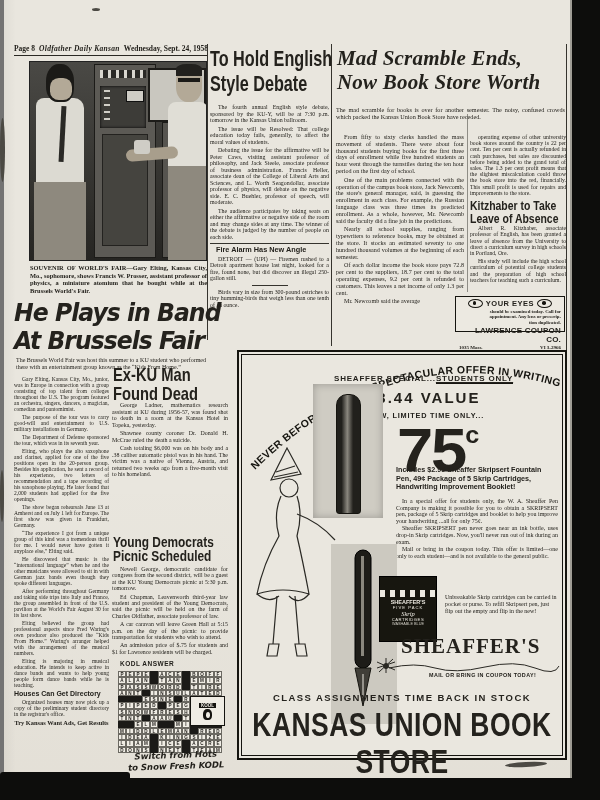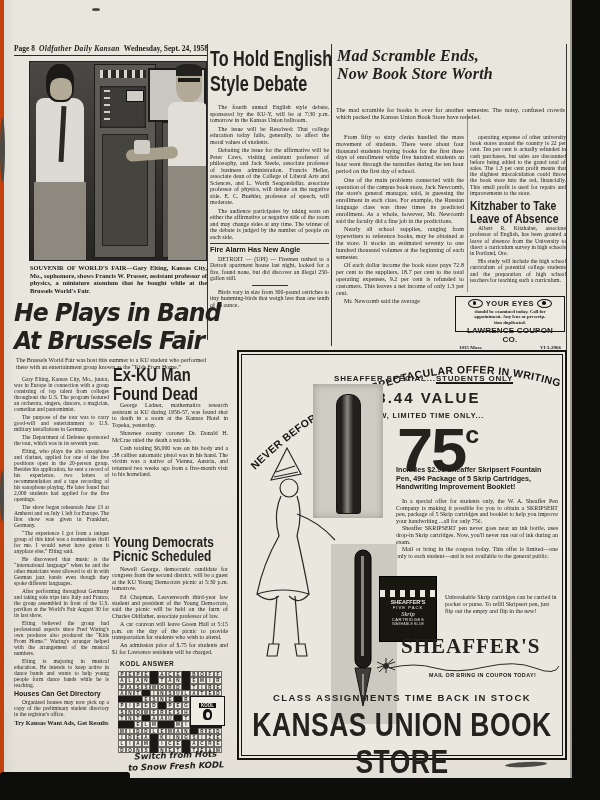--- a/index.html
+++ b/index.html
@@ -1,16 +1,16 @@
 <!DOCTYPE html>
 <html><head>
 <meta charset="utf-8">
 <style>
   html,body{margin:0;padding:0;background:#8a8880;}
-  .scan{position:relative;width:600px;height:800px;background:#c2410c;overflow:hidden;
+  .scan{position:relative;width:600px;height:800px;background:#737373;overflow:hidden;
         font-family:"Liberation Serif", serif;color:#24221d;}
   .paper{position:absolute;left:4px;top:0;width:568px;height:800px;background:#e9e6de;
          background-image:linear-gradient(90deg, rgba(0,0,0,.04), rgba(0,0,0,0) 12px),
                           linear-gradient(0deg, rgba(120,100,70,.05), rgba(0,0,0,0) 40%);}
   .right-band{position:absolute;right:0;top:0;width:28px;height:800px;background:#0d0d0c;}
   .right-band-edge{position:absolute;right:26px;top:0;width:4px;height:800px;background:#55534d;opacity:.5;}
   .bottom-band{position:absolute;left:0;bottom:0;width:600px;height:22px;background:#0d0d0c;}
   .bottom-band2{position:absolute;left:0;bottom:18px;width:130px;height:10px;background:#0d0d0c;border-radius:3px;}
   .smudge{position:absolute;background:#4c4a44;border-radius:50%;}
 
@@ -59,32 +59,32 @@
             border:1.5px solid #14130f;display:flex;flex-direction:column;align-items:center;justify-content:center;}
   .kool-brand{font-family:"Liberation Sans",sans-serif;font-weight:bold;font-size:4.5px;background:#14130f;color:#efece4;padding:0 2px;}
   .penguin{width:9px;height:11px;background:#14130f;border-radius:45% 45% 40% 40%;position:relative;margin-top:1px;}
   .penguin:after{content:"";position:absolute;left:2.5px;top:3px;width:4px;height:6px;background:#efece4;border-radius:50% 50% 40% 40%;}
   .kool-slogan{position:absolute;left:118px;top:750px;width:116px;text-align:center;
                font-family:"DejaVu Sans",sans-serif;font-style:italic;font-size:8.5px;line-height:11px;
                font-weight:bold;transform:rotate(-2deg);}
 
   .debate-col{left:210px;top:104px;width:119px;height:242px;font-size:5.9px;line-height:6.5px;}
   .h-debate{position:absolute;left:210px;top:47px;font-size:18px;transform:scale(.9,1.18);line-height:1.15;}
-  .h-fire{font-family:"Liberation Sans",sans-serif;font-weight:bold;font-size:7.3px;margin:2px 0;}
+  .h-fire{font-family:"Liberation Sans",sans-serif;font-weight:bold;font-size:7.3px;margin:2px 6px;}
 
   .h-mad{position:absolute;left:337px;top:47px;font-family:"Liberation Serif",serif;font-style:italic;
-         font-weight:bold;font-size:16px;line-height:1.12;letter-spacing:.2px;}
+         font-weight:bold;font-size:21px;line-height:1.12;letter-spacing:.2px;}
   .lede{position:absolute;left:336px;top:106px;width:229px;font-size:6.2px;line-height:7px;text-align:justify;}
   .ms-col1{left:336px;top:134px;width:128px;height:214px;font-size:6.1px;line-height:6.8px;}
   .ms-col2{left:470px;top:134px;width:96px;height:164px;font-size:5.7px;line-height:6.2px;}
   .h-kitz{font-family:"Liberation Sans",sans-serif;font-weight:bold;font-size:11px;line-height:1.1;
           margin:3px 0 2px 0;text-indent:0;transform:scale(.95,1.1);transform-origin:left top;}
 
   .eyes-ad{position:absolute;left:455px;top:296px;width:110px;height:36px;border:1.5px solid #15140f;
-           background:#ece9e1;padding:2px 3px;box-sizing:border-box;text-align:center;}
+           background:#ece9e1;padding:2px 3px;box-sizing:border-box;text-align:right;}
   .eyes-top{display:flex;align-items:center;justify-content:center;gap:3px;font-family:"Liberation Sans",sans-serif;
             font-weight:bold;font-size:7.5px;letter-spacing:.5px;}
   .eye{display:inline-block;width:13px;height:7px;border:1px solid #15140f;border-radius:50%;position:relative;}
   .eye:after{content:"";position:absolute;left:4px;top:1px;width:3.5px;height:3.5px;background:#15140f;border-radius:50%;}
   .eyes-small{font-size:4.8px;line-height:5.4px;font-weight:bold;margin-top:1px;}
   .eyes-co{font-family:"Liberation Sans",sans-serif;font-weight:bold;font-size:8px;margin-top:1px;letter-spacing:.2px;}
   .eyes-foot{display:flex;justify-content:space-between;font-size:5px;font-weight:bold;margin-top:1px;}
 
   
   .ad{position:absolute;left:237px;top:350px;width:326px;height:406px;border:2px solid #15140f;background:#eae7df;}

